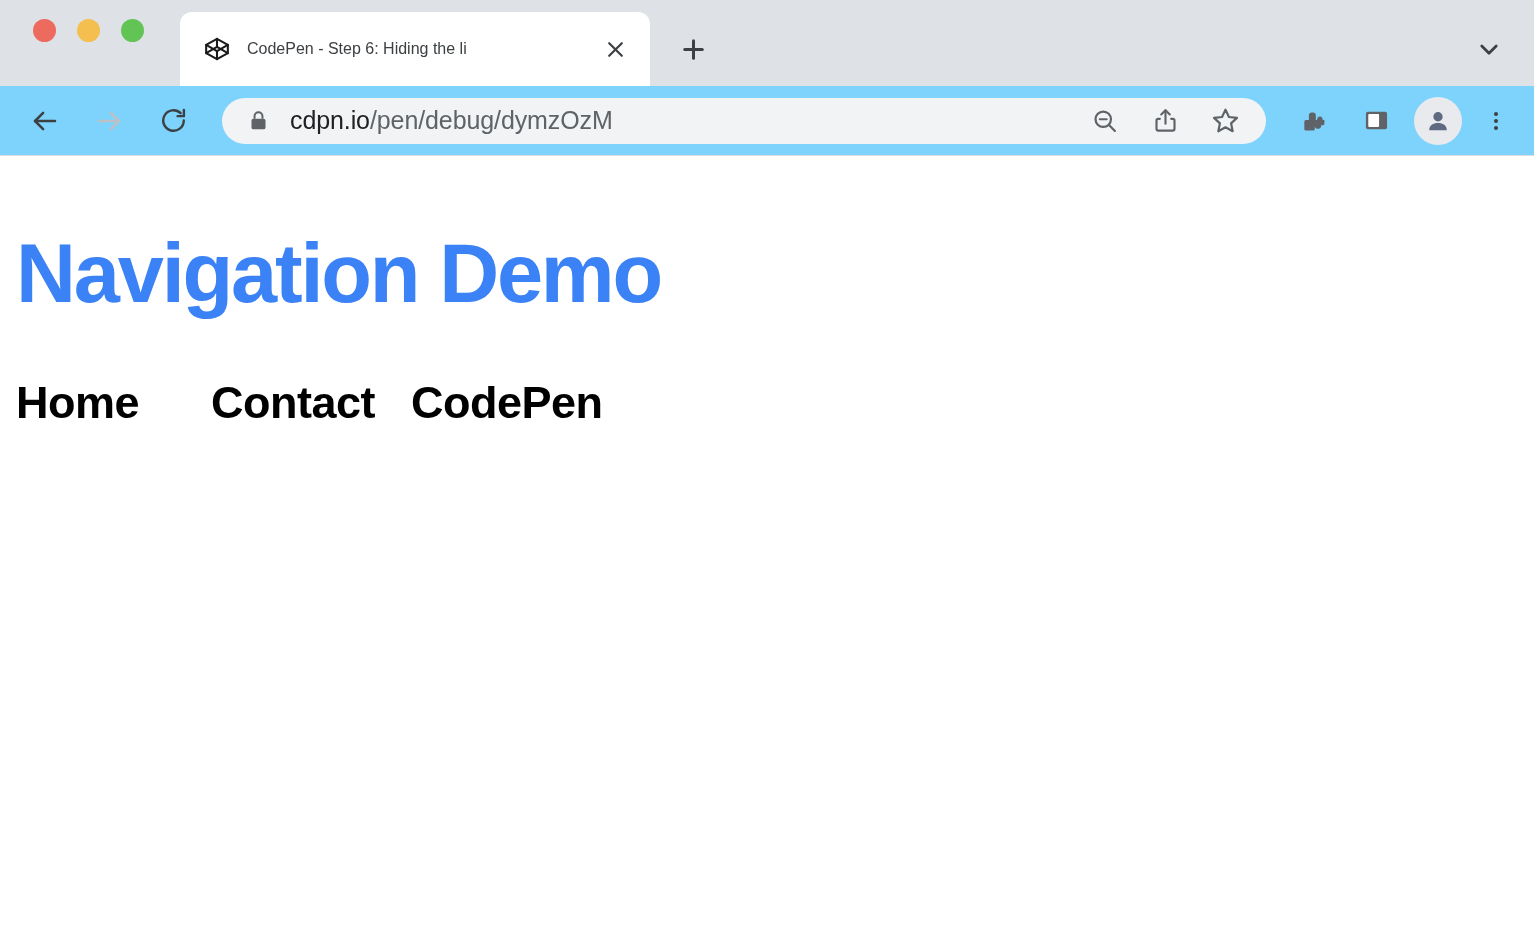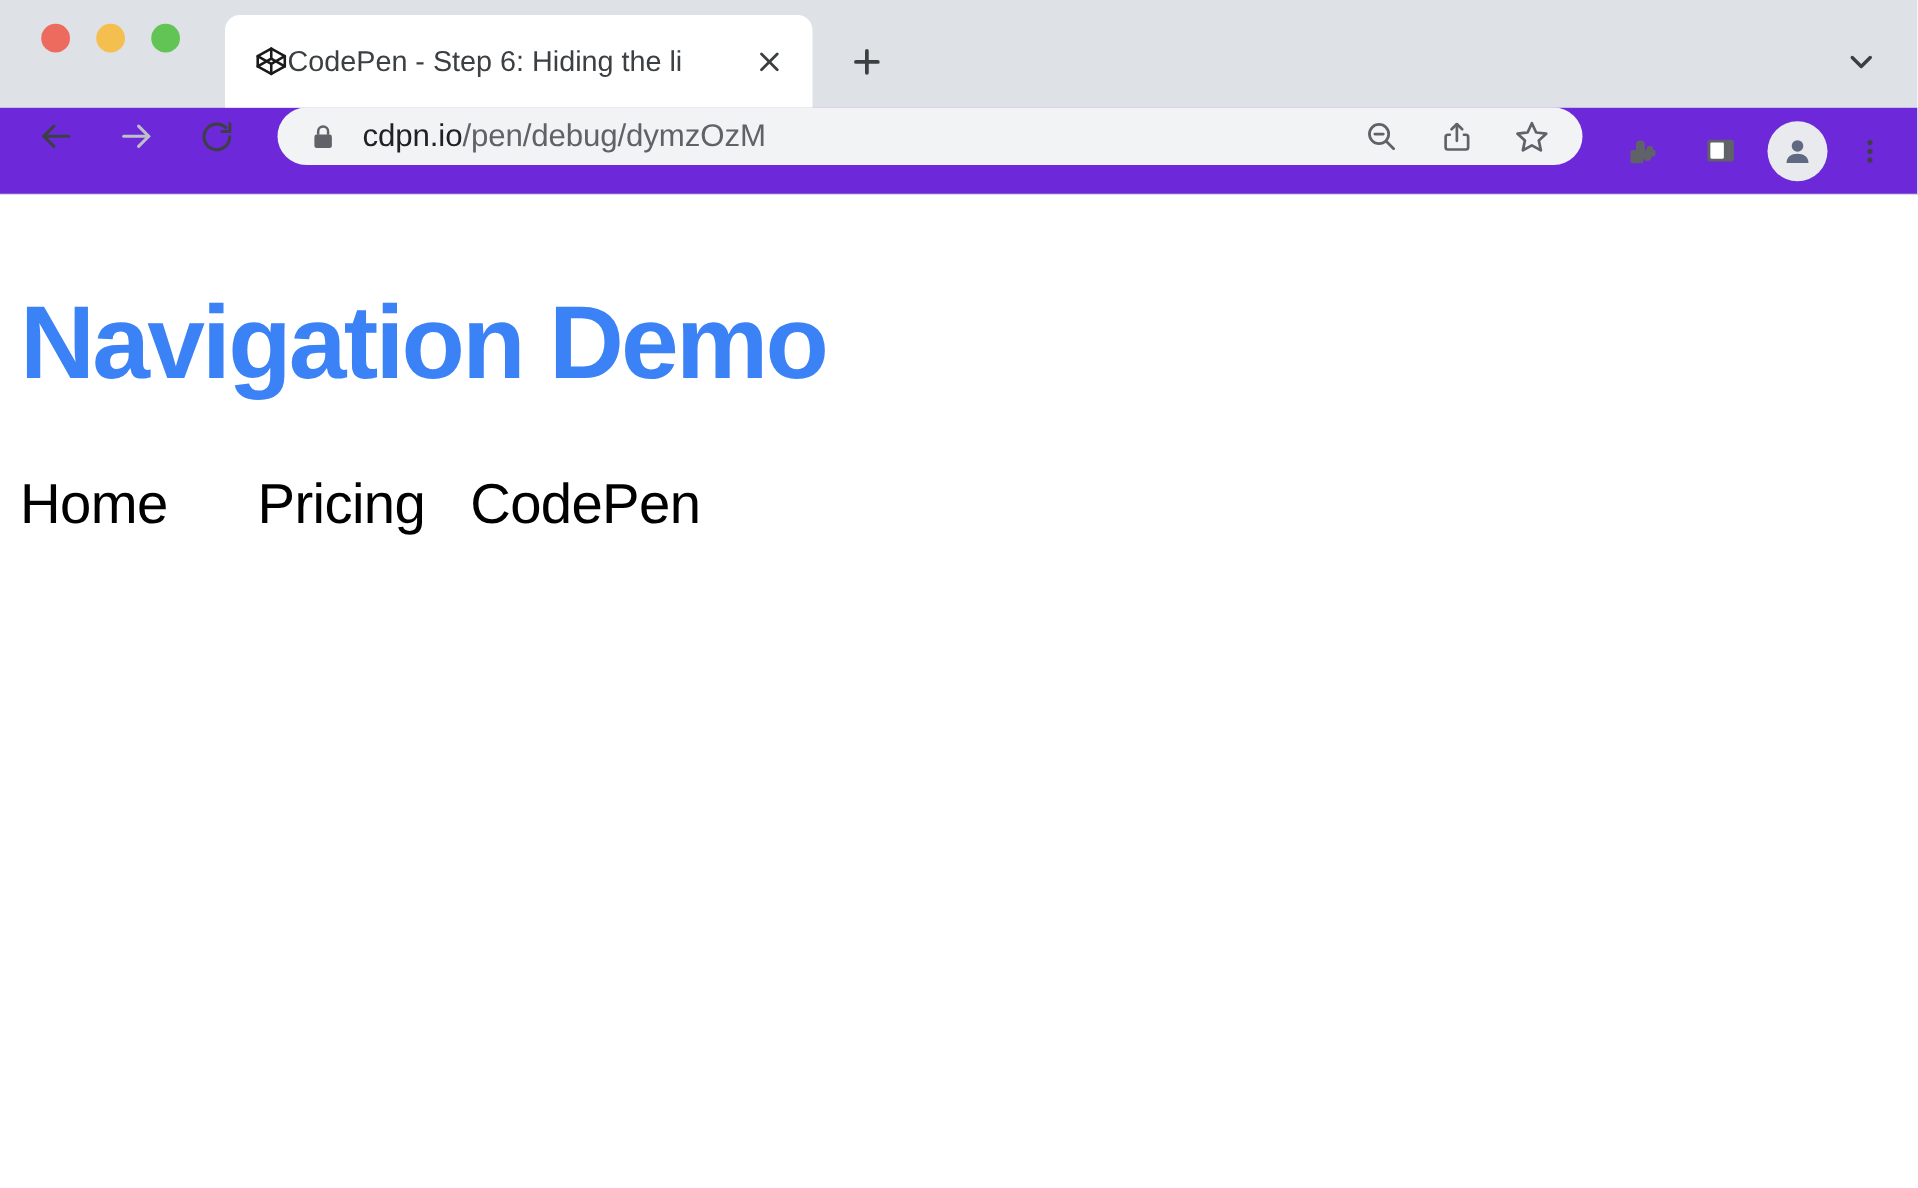--- a/index.html
+++ b/index.html
@@ -67,21 +67,22 @@
   .tab-favicon {
     width: 26px;
     height: 26px;
     flex: 0 0 auto;
     display: flex;
     align-items: center;
     justify-content: center;
   }
   .tab-title {
     flex: 1 1 auto;
-    font-size: 23px;
+    margin-left: 17px;
+    font-size: 16px;
     color: #3c4043;
     white-space: nowrap;
     overflow: hidden;
     -webkit-mask-image: linear-gradient(to right, #000 0, #000 calc(100% - 46px), transparent 100%);
     mask-image: linear-gradient(to right, #000 0, #000 calc(100% - 46px), transparent 100%);
   }
   .tab-close {
     width: 34px;
     height: 34px;
     flex: 0 0 auto;
@@ -110,23 +111,24 @@
     height: 46px;
     display: flex;
     align-items: center;
     justify-content: center;
     border-radius: 50%;
   }
 
   
   .toolbar {
     height: 70px;
-    background: #6d28d9;
+    background: #7dd3fc;
     border-bottom: 1px solid #dadce0;
     display: flex;
+    align-items: center;
     padding: 0 18px 0 22px;
     flex: 0 0 auto;
   }
   .nav-btn {
     width: 46px;
     height: 46px;
     display: flex;
     align-items: center;
     justify-content: center;
     border-radius: 50%;
@@ -226,20 +228,21 @@
     gap: 0;
   }
   .nav-list li { margin: 0; }
   .nav-link {
     font-size: 45px;
     color: #000000;
     text-decoration: none;
     display: inline-block;
     padding: 0;
     letter-spacing: -0.5px;
+    font-weight: bold;
   }
   .nav-item-spacer { width: 36px; display: inline-block; }
 
   .nav-link.focused {
     color: #1a3d9c;
     text-decoration: underline;
     text-decoration-color: #1c3f9e;
     text-decoration-thickness: 6px;
     text-underline-offset: 9px;
     outline: 3px solid #4a7fd4;
@@ -379,21 +382,21 @@
     <div class="page">
       <h1 class="page-title">Navigation Demo</h1>
 
       <ul class="nav-list">
         <li>
           <a class="nav-link" href="#">Home</a>
         </li>
         <li class="nav-item-spacer"></li>
         <li class="nav-item-spacer"></li>
         <li>
-          <a class="nav-link" href="#">Pricing</a>
+          <a class="nav-link" href="#">Contact</a>
         </li>
         <li class="nav-item-spacer"></li>
         <li>
           <a class="nav-link" href="#">CodePen</a>
         </li>
       </ul>
     </div>
   </div>
 
 </div>

